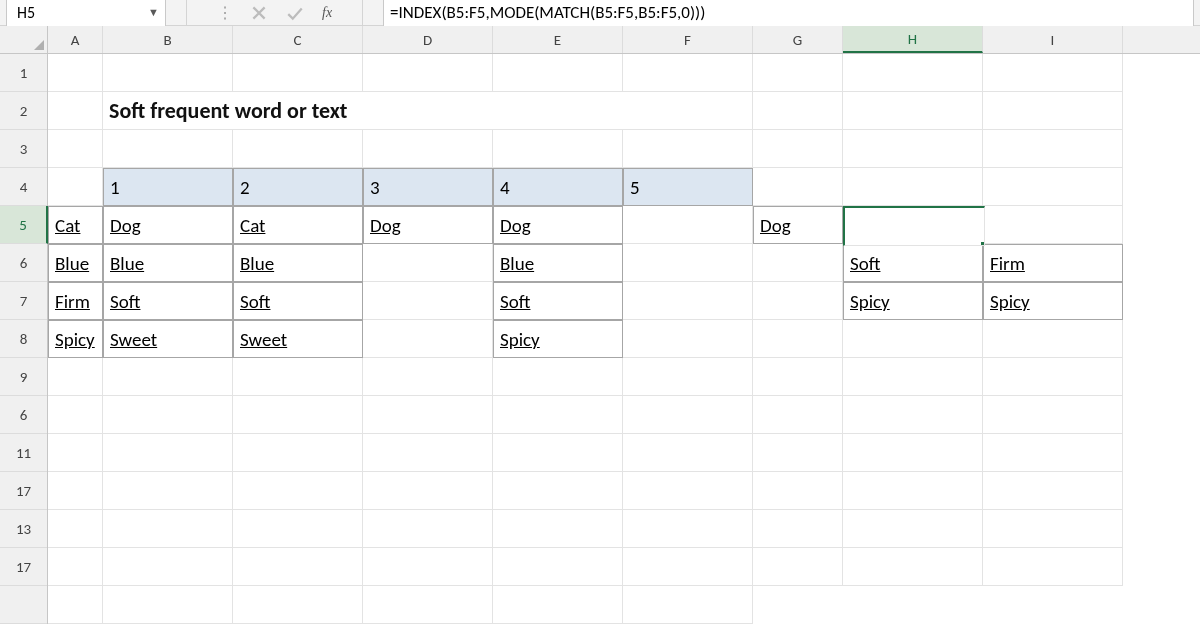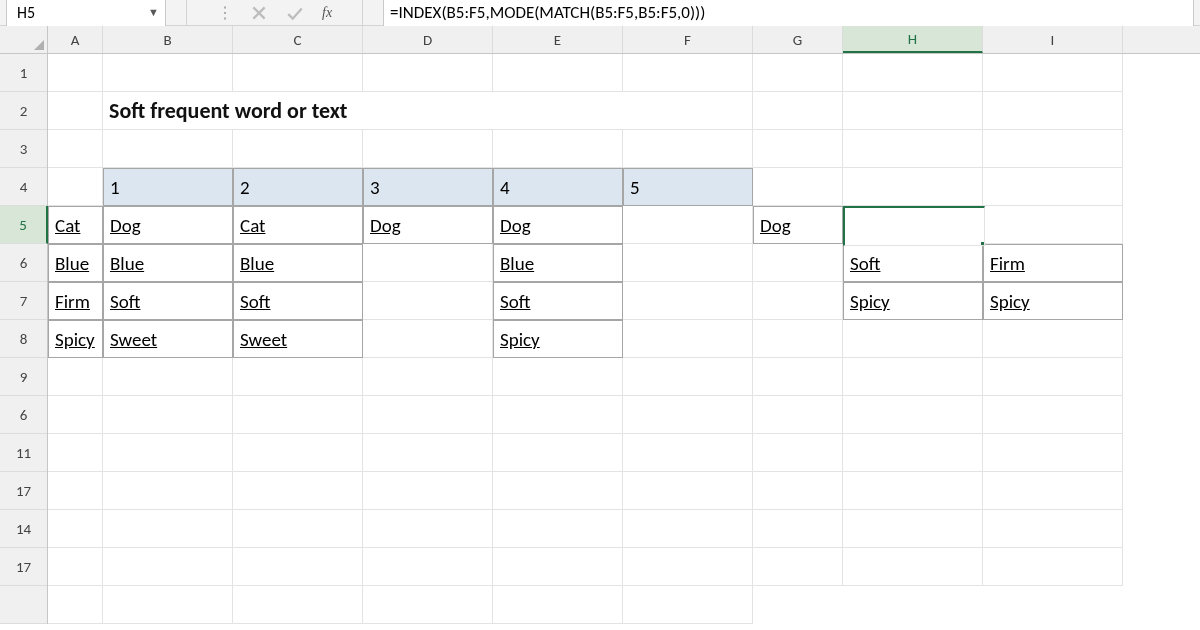--- a/index.html
+++ b/index.html
@@ -229,21 +229,21 @@
       <div>3</div>
       <div>4</div>
       <div class="active-row">5</div>
       <div>6</div>
       <div>7</div>
       <div>8</div>
       <div>9</div>
       <div>6</div>
       <div>11</div>
       <div>17</div>
-      <div>14</div>
+      <div>13</div>
       <div>17</div>
       <div></div>
     </div>
 
     <div class="cells">
 
       <div></div>
         <div></div>
         <div></div>
         <div></div>

